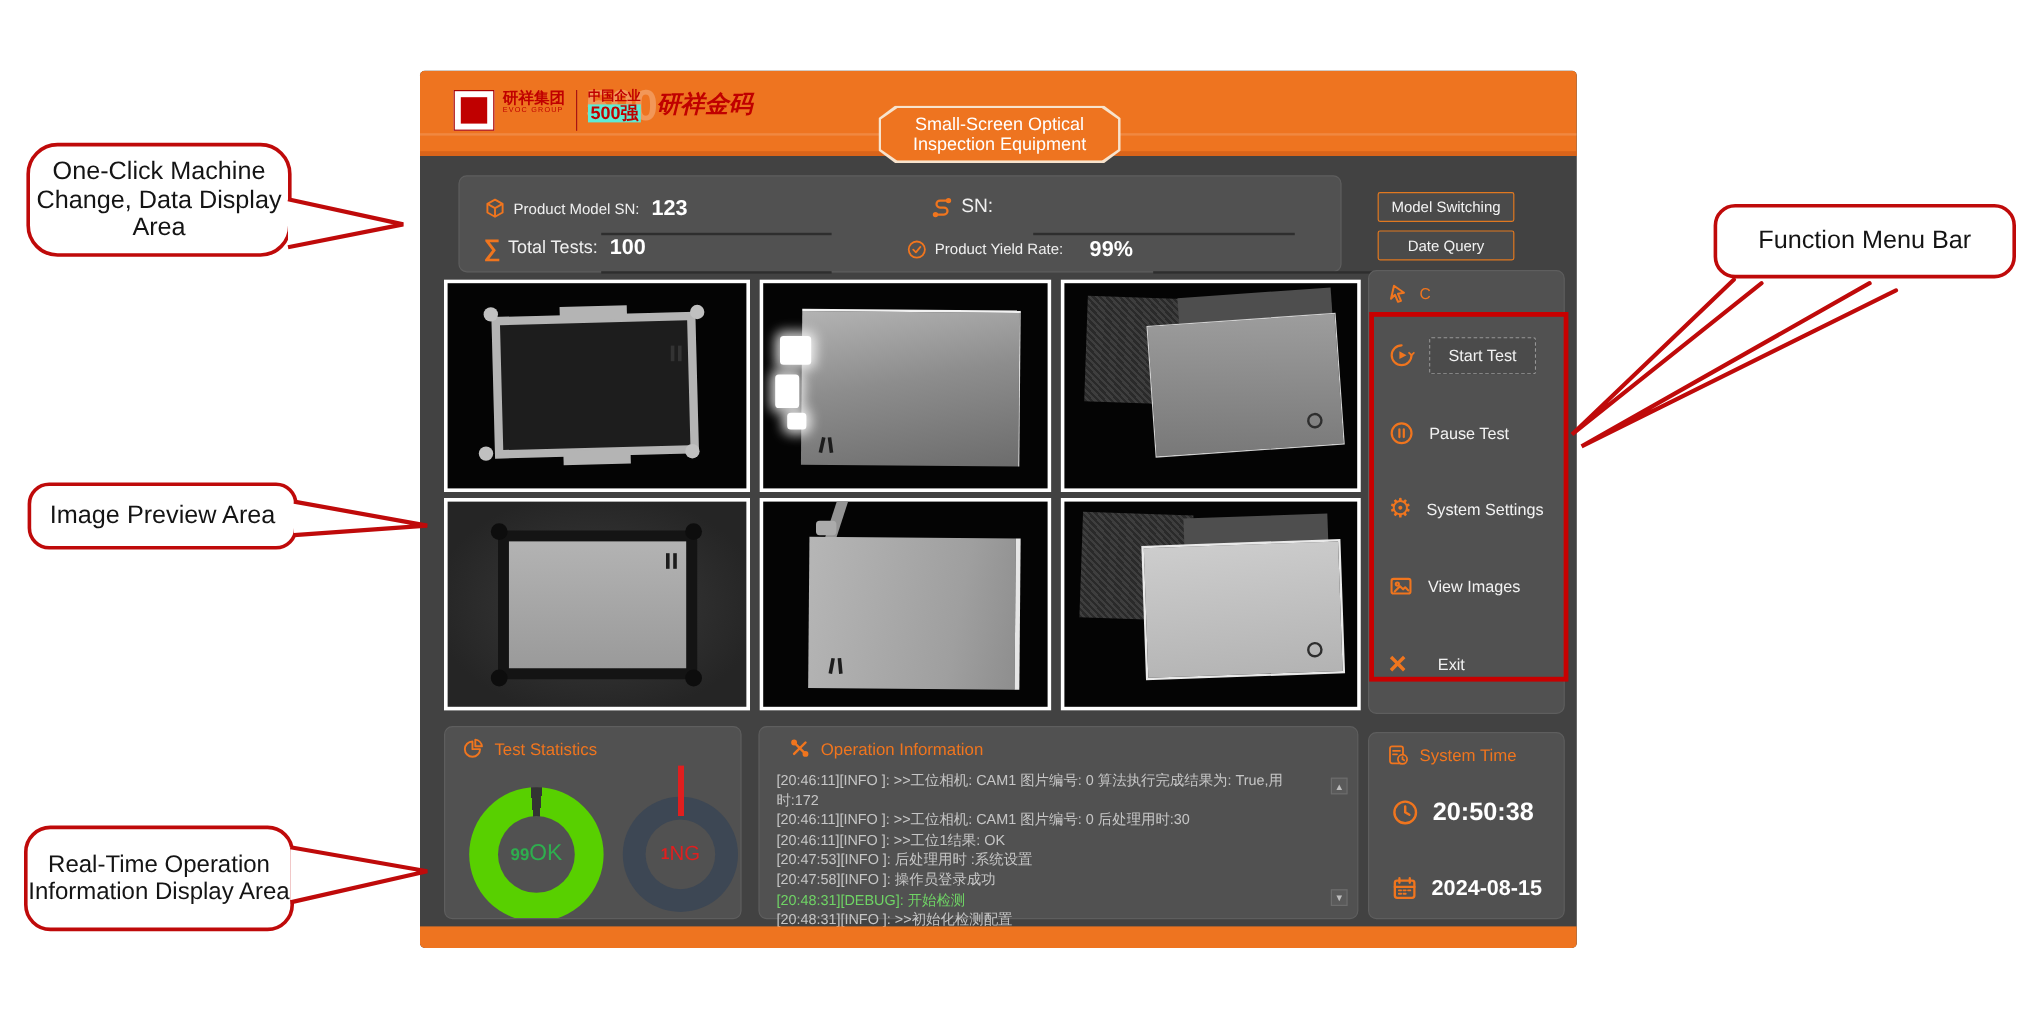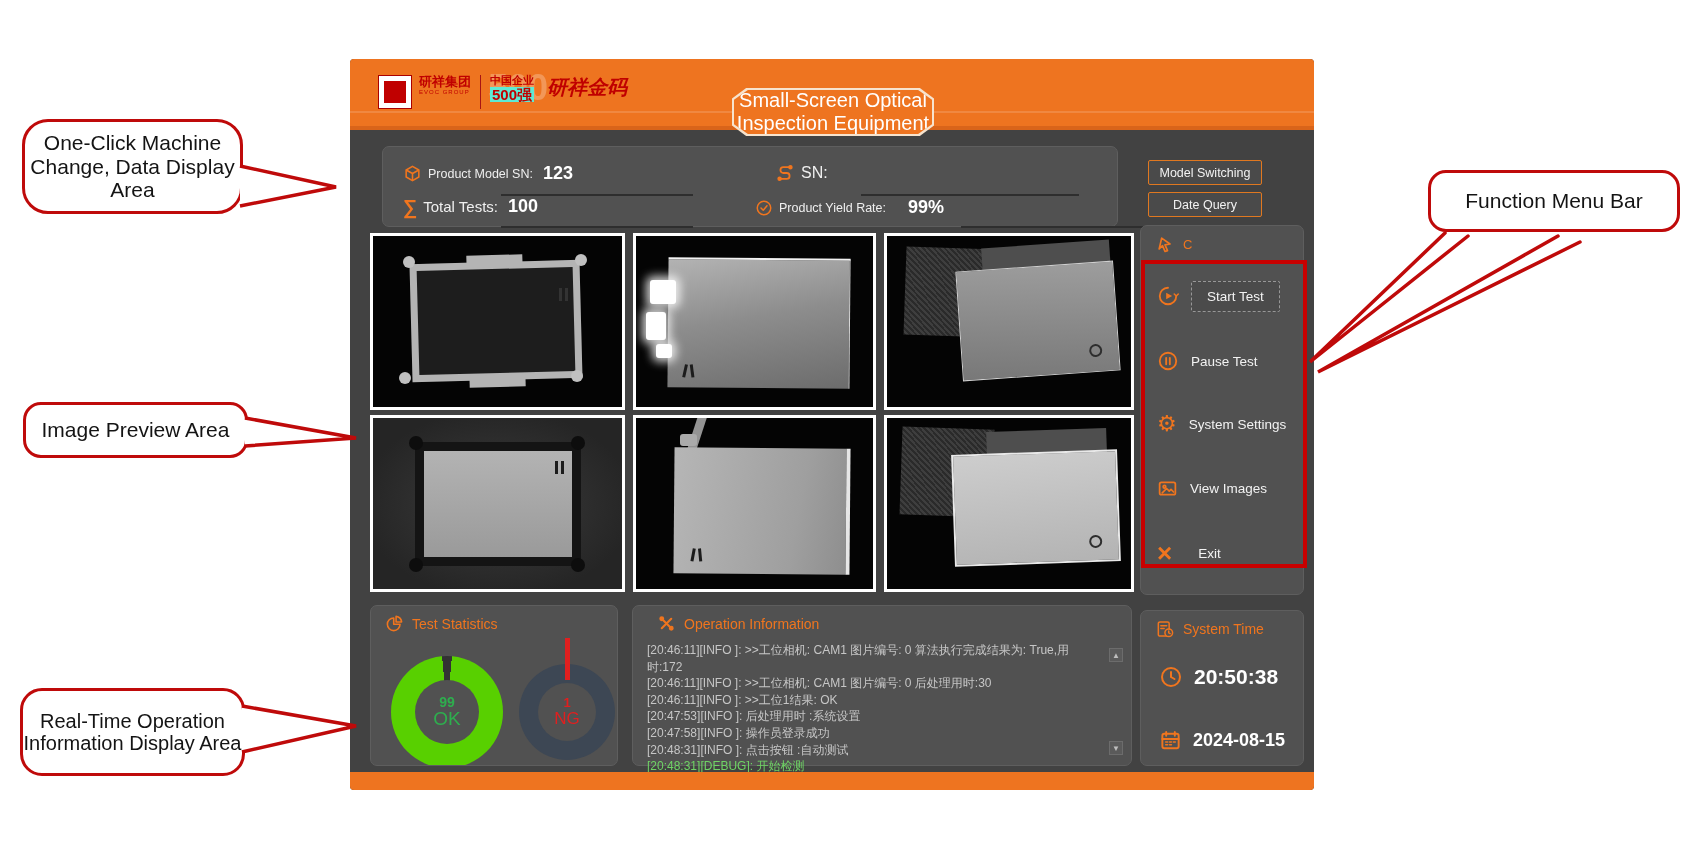--- a/index.html
+++ b/index.html
@@ -24,21 +24,21 @@
   .rank-bot { font-size:15px; font-weight:bold; background:#5eead4; padding:0 2px; color:#c00000; }
   .watermark { position:absolute; left:138px; top:8px; font-size:36px; font-weight:bold; color:rgba(255,255,255,0.25); }
   .brand-script { font-size:20px; font-weight:bold; font-style:italic; color:#c00000; margin-top:2px; }
   .slogan { font-size:9px; color:#b41c1c; margin-top:2px; letter-spacing:1px; }
 
   
   .title-badge-outer { position:absolute; left:382px; top:29px; width:202px; height:48px;
       background:#f7e3cd; clip-path:polygon(7% 0,93% 0,100% 22%,100% 78%,93% 100%,7% 100%,0 78%,0 22%); z-index:3; }
   .title-badge { position:absolute; left:2px; top:2px; width:198px; height:44px; background:#ee7420;
       clip-path:polygon(7% 0,93% 0,100% 22%,100% 78%,93% 100%,7% 100%,0 78%,0 22%);
-      display:flex; flex-direction:column; align-items:center; justify-content:center; color:#fff; font-size:20px; line-height:1.15; }
+      display:flex; flex-direction:column; align-items:center; justify-content:center; color:#fff; font-size:15px; line-height:1.15; }
 
   
   .panel { position:absolute; background:#515151; border:1px solid #5e5e5e; border-radius:7px; }
   .panel-hdr { position:absolute; left:14px; top:8px; display:flex; align-items:center; gap:8px; color:#f0751e; font-size:14px; }
 
   
   .dp { left:32px; top:87px; width:736px; height:81px; }
   .dp-group { position:absolute; display:flex; align-items:center; gap:6px; color:#e8e8e8; }
   .dp-label { font-size:12.5px; color:#efefef; }
   .dp-label-lg { font-size:15px; color:#efefef; }
@@ -76,21 +76,21 @@
   .fm-item { position:absolute; left:0; width:164px; height:40px; display:flex; align-items:center; gap:12px; padding-left:16px; color:#f2f2f2; font-size:13.5px; cursor:pointer; }
   .start-box { border:1px dashed #979797; background:#4b4b4b; padding:7px 15px; border-radius:2px; }
   .glyph { color:#f0751e; line-height:1; }
 
   
   .red-rect { position:absolute; left:1141px; top:260px; width:166px; height:308px; border:4px solid #c80000; z-index:20; }
 
   
   .stats { left:20px; top:546px; width:248px; height:161px; overflow:hidden; }
   .donut { position:absolute; border-radius:50%; }
-  .donut .hole { position:absolute; background:#515151; border-radius:50%; display:flex; flex-direction:column; align-items:center; justify-content:center; line-height:1.05; }
+  .donut .hole { position:absolute; background:#515151; border-radius:50%; display:flex; flex-direction:row; align-items:center; justify-content:center; line-height:1.05; }
   .donut-ok { left:20px; top:50px; width:112px; height:112px; background:conic-gradient(#333 0deg 5deg,#58d000 5deg 355deg,#333 355deg 360deg); }
   .donut-ok .hole { left:24px; top:24px; width:64px; height:64px; }
   .ok-count { color:#2eae4e; font-size:14px; font-weight:bold; }
   .ok-label { color:#2eae4e; font-size:19px; }
   .donut-ng { left:148px; top:58px; width:96px; height:96px; background:#3d4754; }
   .donut-ng .hole { left:19px; top:19px; width:58px; height:58px; }
   .ng-count { color:#e01f1f; font-size:13px; font-weight:bold; }
   .ng-label { color:#e01f1f; font-size:17px; }
   .ng-tick { position:absolute; left:50%; top:-26px; width:5px; height:42px; margin-left:-2px; background:#e01f1f; }
 
@@ -323,21 +323,20 @@
             <circle cx="18" cy="18" r="1.8"></circle>
         </svg>
         <span>Operation Information</span>
       </div>
       <div class="log">
         <div>[20:46:11][INFO ]: &gt;&gt;工位相机: CAM1 图片编号: 0 算法执行完成结果为: True,用时:172</div>
         <div>[20:46:11][INFO ]: &gt;&gt;工位相机: CAM1 图片编号: 0 后处理用时:30</div>
         <div>[20:46:11][INFO ]: &gt;&gt;工位1结果: OK</div>
         <div>[20:47:53][INFO ]: 后处理用时 :系统设置</div>
         <div>[20:47:58][INFO ]: 操作员登录成功</div>
-        <div>[20:48:31][INFO ]: 点击按钮 :自动测试</div>
         <div class="green">[20:48:31][DEBUG]: 开始检测</div>
         <div>[20:48:31][INFO ]: &gt;&gt;初始化检测配置</div>
       </div>
       <div class="scrollbtn" style="top:42px;">▲</div>
       <div class="scrollbtn" style="bottom:10px;">▼</div>
     </div>
 
     <div class="panel time">
       <div class="panel-hdr">
         <svg width="20" height="20" viewBox="0 0 24 24" fill="none" stroke="#f0751e" stroke-width="1.8" stroke-linecap="round">

